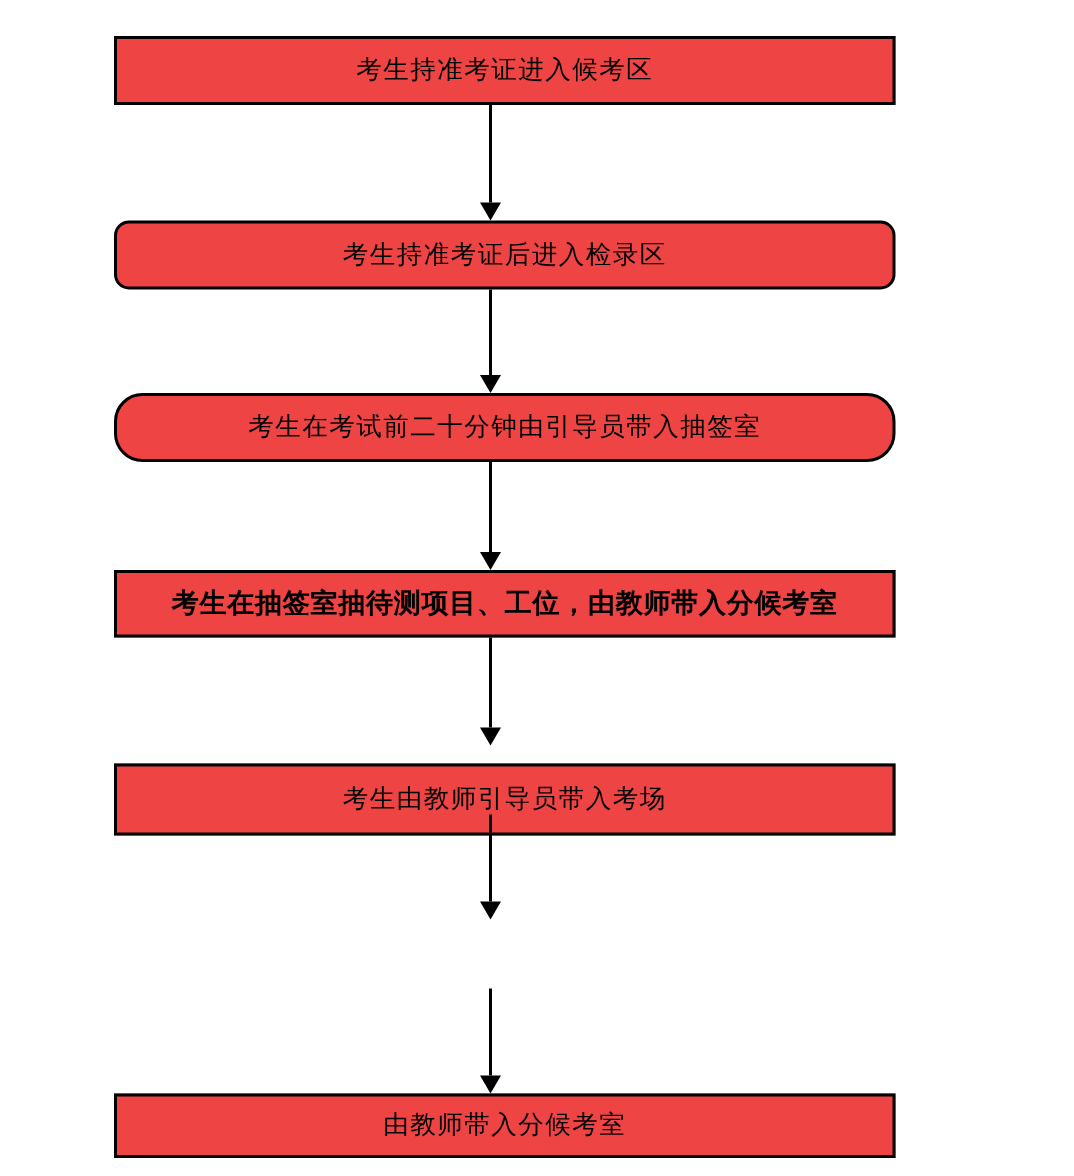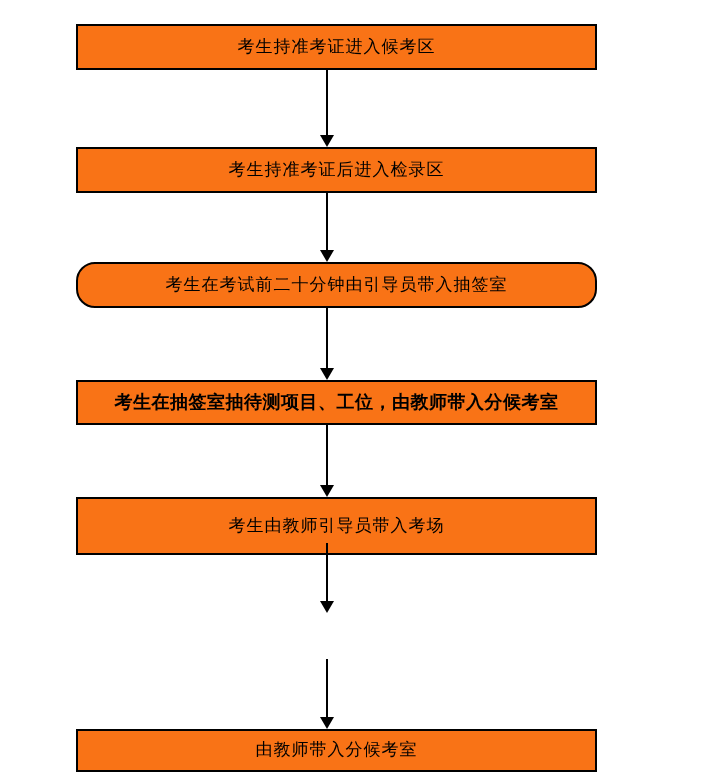--- a/index.html
+++ b/index.html
@@ -15,21 +15,21 @@
     font-family: "Liberation Serif", "DejaVu Serif", serif;
     color: #000000;
     overflow: hidden;
   }
   .step {
     position: absolute;
     left: 76px;
     width: 521px;
     box-sizing: border-box;
     border: 2px solid #000000;
-    background: #f97316;
+    background: #ef4444;
     display: flex;
     align-items: center;
     justify-content: center;
     text-align: right;
     font-size: 17px;
     letter-spacing: 1px;
     line-height: 1.2;
   }
   .step.bold {
     font-weight: bold;
@@ -51,24 +51,24 @@
   }
   .arrow-head {
     width: 0;
     height: 0;
     border-left: 7px solid transparent;
     border-right: 7px solid transparent;
     border-top: 12px solid #000000;
   }
   
   .s0 { top: 24px;  height: 46px; }
-  .s1 { top: 147px; height: 46px; }
+  .s1 { top: 147px; height: 46px; border-radius: 10px; }
   .s2 { top: 262px; height: 46px; border-radius: 19px; }
   .s3 { top: 380px; height: 45px; }
-  .s4 { top: 497px; height: 58px; }
+  .s4 { top: 509px; height: 48px; }
   .s5 { top: 613px; height: 46px; }
   .s6 { top: 729px; height: 43px; }
   
   .a0 { top: 70px;  height: 77px; }
   .a1 { top: 193px; height: 69px; }
   .a2 { top: 308px; height: 72px; }
   .a3 { top: 425px; height: 72px; }
   .a4 { top: 543px; height: 70px; }
   .a5 { top: 659px; height: 70px; }
 </style>

